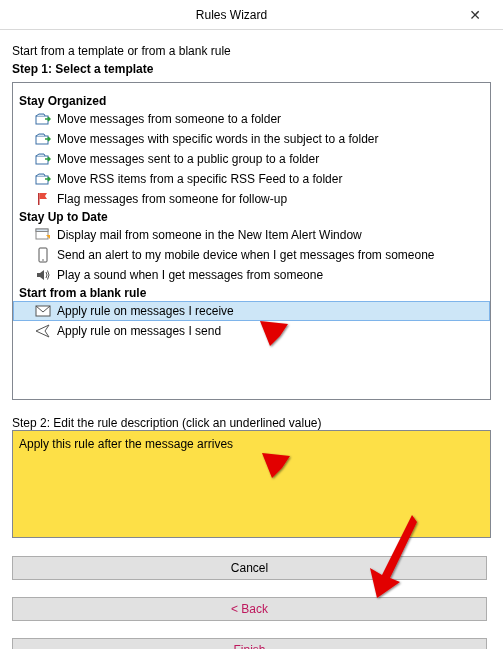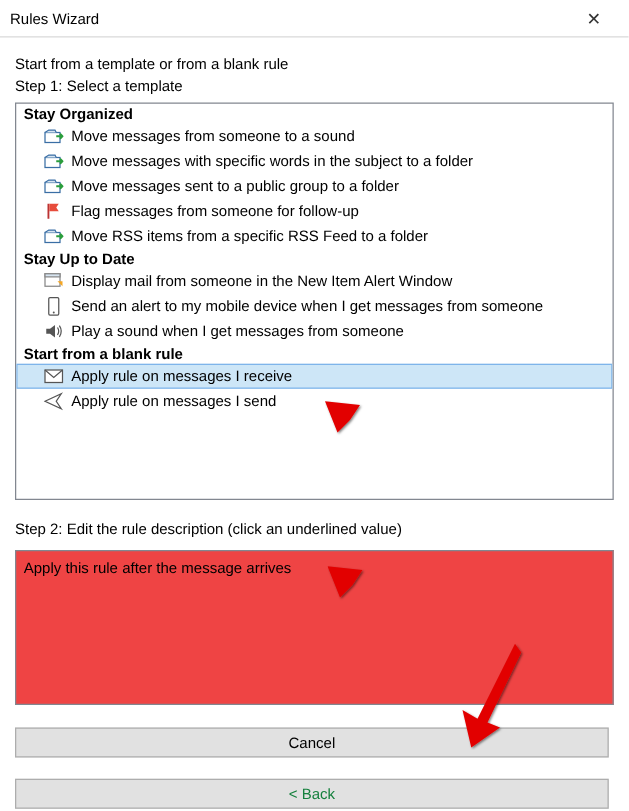--- a/index.html
+++ b/index.html
@@ -13,35 +13,36 @@
     height: 649px;
     overflow: hidden;
     position: relative;
   }
   .titlebar {
     height: 30px;
     display: flex;
     align-items: center;
     padding: 12px 8px;
     border-bottom: 1px solid #d9d9d9;
+    text-align: center;
   }
   .titlebar .title { flex: 1; font-size: 12px; }
   .titlebar .close {
     width: 40px; height: 28px;
     display: flex; align-items: center; justify-content: center;
     font-size: 14px; color: #333;
     cursor: pointer;
   }
   .content { padding: 10px 12px 0 12px; }
   .intro { margin: 4px 0 4px 0; }
-  .step-label { margin: 2px 0 6px 0; }
+  .step-label { margin: 2px 0 6px 0; font-weight: bold; }
   .listbox {
     border: 1px solid #828790;
     background: #fff;
-    padding: 0 0;
+    padding: 10px 0;
     height: 318px;
     overflow: auto;
   }
   .section-header {
     font-weight: bold;
     padding: 1px 6px;
   }
   .item {
     display: flex;
     align-items: center;
@@ -53,46 +54,46 @@
   .item.selected {
     background: #cde6f7;
     border: 1px solid #7eb4ea;
     padding: 0 5px 0 21px;
   }
   .icon {
     width: 16px; height: 16px;
     display: inline-flex; align-items: center; justify-content: center;
     flex-shrink: 0;
   }
-  .step2-label { margin: 16px 0 10px 0; }
+  .step2-label { margin: 16px 0 0 0; }
   .descbox {
     border: 1px solid #828790;
-    background: #ef4444;
+    background: #fde047;
     padding: 6px;
-    height: 124px;
+    height: 108px;
   }
   .buttons {
     display: flex;
     justify-content: flex-start;
     gap: 17px;
     padding: 12px 4px 10px 0;
     margin-top: 6px;
     flex-direction: column;
   }
   .btn {
     min-width: 86px;
     height: 24px;
     border: 1px solid #adadad;
     background: #e1e1e1;
     font-family: inherit;
     font-size: 12px;
     cursor: pointer;
   }
   .btn:disabled {
-    color: #15803d;
+    color: #be185d;
     cursor: default;
   }
   
   .arrow {
     position: absolute;
     pointer-events: none;
   }
 </style>
 </head>
 <body>
@@ -112,21 +113,21 @@
     <div class="section-header">Stay Organized</div>
 
     <div class="item">
       <span class="icon">
         <svg width="16" height="16" viewBox="0 0 16 16">
             <rect x="1" y="5" width="12" height="8" fill="#fff" stroke="#3a6ea5"></rect>
             <path d="M1 5 L4 3 H9 L10 5" fill="#d6e4f0" stroke="#3a6ea5"></path>
             <path d="M10 8 L15 8 M13 6 L15 8 L13 10" stroke="#2a9d3c" fill="none" stroke-width="1.5"></path>
           </svg>
       </span>
-      <span>Move messages from someone to a sound</span>
+      <span>Move messages from someone to a folder</span>
     </div>
 
     <div class="item">
       <span class="icon">
         <svg width="16" height="16" viewBox="0 0 16 16">
             <rect x="1" y="5" width="12" height="8" fill="#fff" stroke="#3a6ea5"></rect>
             <path d="M1 5 L4 3 H9 L10 5" fill="#d6e4f0" stroke="#3a6ea5"></path>
             <path d="M10 8 L15 8 M13 6 L15 8 L13 10" stroke="#2a9d3c" fill="none" stroke-width="1.5"></path>
           </svg>
       </span>
@@ -135,41 +136,41 @@
 
     <div class="item">
       <span class="icon">
         <svg width="16" height="16" viewBox="0 0 16 16">
             <rect x="1" y="5" width="12" height="8" fill="#fff" stroke="#3a6ea5"></rect>
             <path d="M1 5 L4 3 H9 L10 5" fill="#d6e4f0" stroke="#3a6ea5"></path>
             <path d="M10 8 L15 8 M13 6 L15 8 L13 10" stroke="#2a9d3c" fill="none" stroke-width="1.5"></path>
           </svg>
       </span>
       <span>Move messages sent to a public group to a folder</span>
+    </div>
+
+    <div class="item">
+      <span class="icon">
+        <svg width="16" height="16" viewBox="0 0 16 16">
+            <rect x="1" y="5" width="12" height="8" fill="#fff" stroke="#3a6ea5"></rect>
+            <path d="M1 5 L4 3 H9 L10 5" fill="#d6e4f0" stroke="#3a6ea5"></path>
+            <path d="M10 8 L15 8 M13 6 L15 8 L13 10" stroke="#2a9d3c" fill="none" stroke-width="1.5"></path>
+          </svg>
+      </span>
+      <span>Move RSS items from a specific RSS Feed to a folder</span>
     </div>
 
     <div class="item">
       <span class="icon">
         <svg width="16" height="16" viewBox="0 0 16 16">
             <rect x="3" y="2" width="1.5" height="12" fill="#b33"></rect>
             <path d="M4.5 2 H12 L10 5 L12 8 H4.5 Z" fill="#e74c3c"></path>
           </svg>
       </span>
       <span>Flag messages from someone for follow-up</span>
-    </div>
-
-    <div class="item">
-      <span class="icon">
-        <svg width="16" height="16" viewBox="0 0 16 16">
-            <rect x="1" y="5" width="12" height="8" fill="#fff" stroke="#3a6ea5"></rect>
-            <path d="M1 5 L4 3 H9 L10 5" fill="#d6e4f0" stroke="#3a6ea5"></path>
-            <path d="M10 8 L15 8 M13 6 L15 8 L13 10" stroke="#2a9d3c" fill="none" stroke-width="1.5"></path>
-          </svg>
-      </span>
-      <span>Move RSS items from a specific RSS Feed to a folder</span>
     </div>
 
     <div class="section-header">Stay Up to Date</div>
 
     <div class="item">
       <span class="icon">
         <svg width="16" height="16" viewBox="0 0 16 16">
             <rect x="1" y="2" width="12" height="10" fill="#fff" stroke="#888"></rect>
             <rect x="1" y="2" width="12" height="2.5" fill="#d6e4f0" stroke="#888"></rect>
             <path d="M11 8 L15 12 L15 8 Z" fill="#f5a623"></path>

